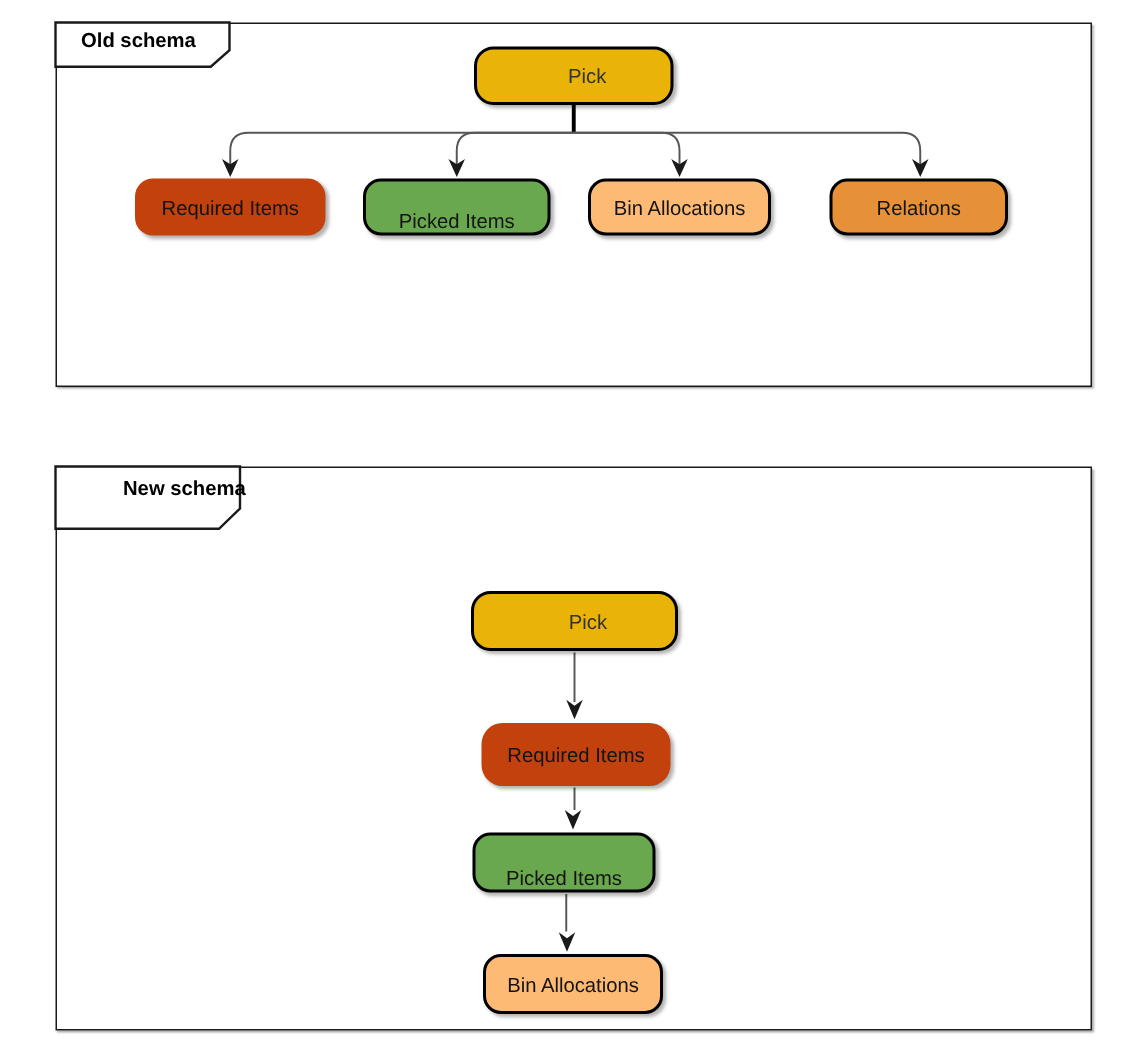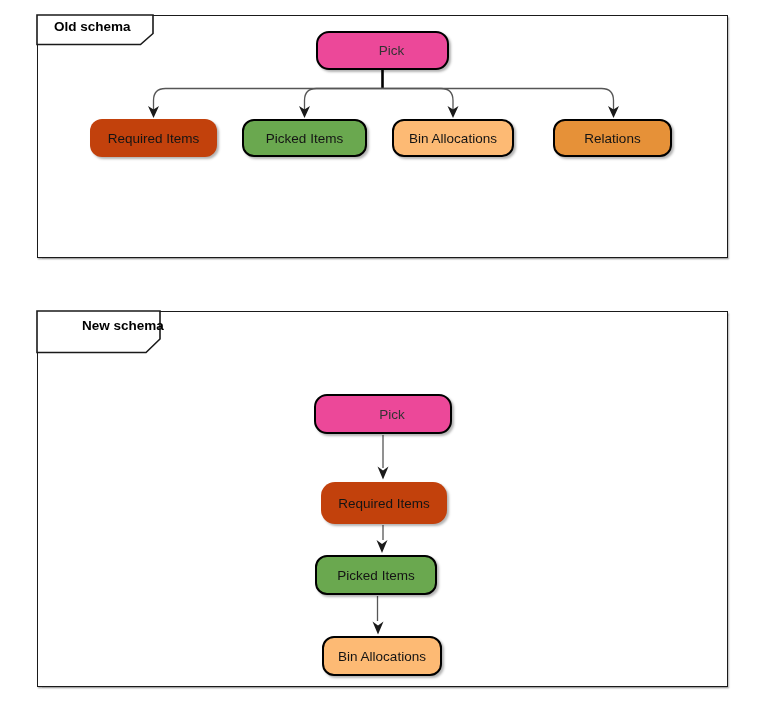--- a/index.html
+++ b/index.html
@@ -49,28 +49,28 @@
     display:flex;
     align-items:center;
     justify-content:center;
     font-size:13.5px;
     color:#141414;
     border-radius:12px;
     box-shadow:2px 2px 2.5px rgba(0,0,0,0.3);
     white-space:nowrap;
   }
   .node--root{
-    background:#ec4899;
+    background:#eab308;
     border:2.6px solid #000000;
     color:#333333;
     border-radius:13px;
     padding-left:18px;
   }
   .node--yellow{background:#c2410c; border:none;}
-  .node--green{background:#6AA84F; border:2.6px solid #000000;}
+  .node--green{background:#6AA84F; border:2.6px solid #000000;align-items:flex-end;}
   .node--teal{background:#fdba74; border:2.6px solid #000000;}
   .node--orange{background:#E69138; border:2.6px solid #000000;}
 
   
   .n-pick-old{left:316px; top:31px; width:133px; height:39px;}
   .n-req-old{left:90px;  top:119px; width:127px; height:38px;}
   .n-picked-old{left:242px; top:119px; width:125px; height:38px;}
   .n-bin-old{left:392px; top:119px; width:122px; height:38px;}
   .n-rel-old{left:553px; top:119px; width:119px; height:38px;}
 

